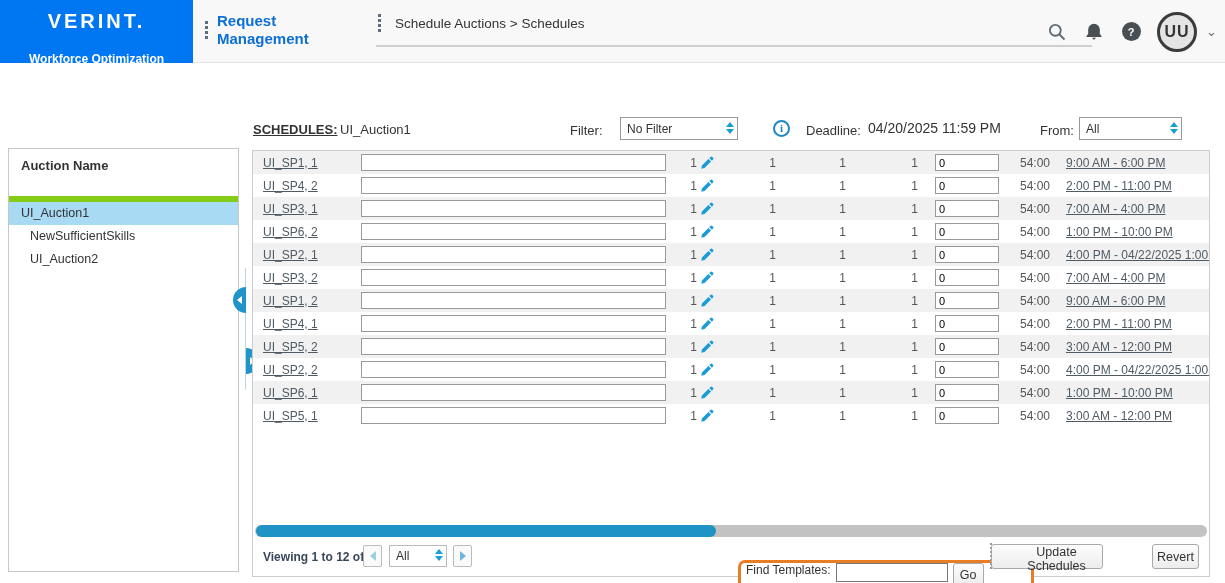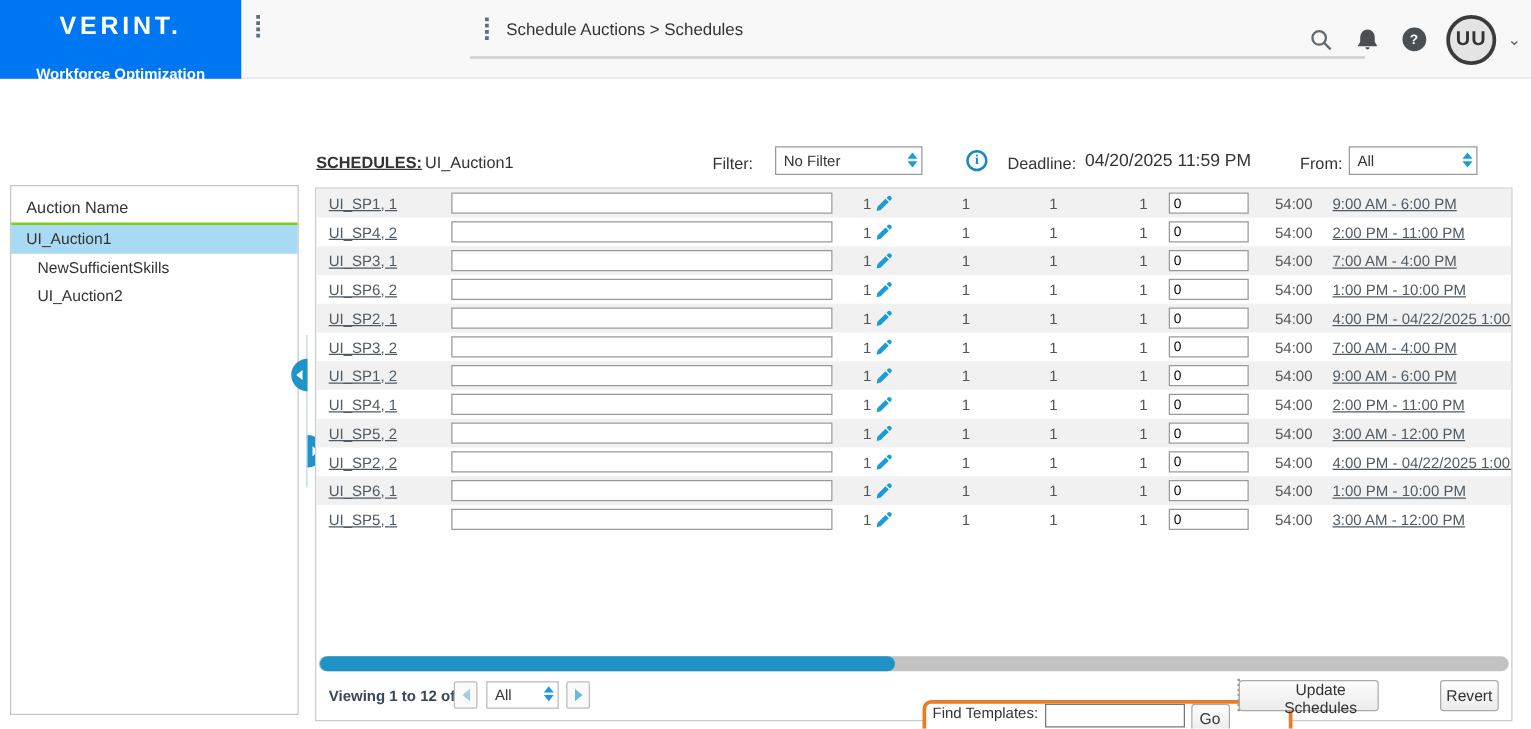--- a/index.html
+++ b/index.html
@@ -10,40 +10,40 @@
   
   .topbar { position:absolute; left:0; top:0; width:1225px; height:63px; background:#f8f8f8; border-bottom:1px solid #e4e4e4; }
   .logo { position:absolute; left:0; top:0; width:193px; height:63px; background:#0077f2; color:#fff; text-align:center; }
   .logo .brand { margin-top:10px; font-size:20px; font-weight:bold; letter-spacing:3px; }
   .logo .sub { font-size:12px; font-weight:bold; margin-top:19px; }
   .grip { display:inline-flex; flex-direction:column; gap:2px; vertical-align:middle; }
   .grip i { width:3px; height:3px; background:#5d6e7e; display:block; }
   .module { position:absolute; left:205px; top:12px; display:flex; gap:9px; align-items:center; }
   .module .txt { color:#0b6fd6; font-weight:bold; font-size:15px; line-height:18px; }
   .crumbwrap { position:absolute; left:376px; top:8px; width:716px; height:39px; border-bottom:2px solid #cfcfcf; }
-  .crumb { position:absolute; left:12px; top:6px; display:flex; gap:14px; align-items:center; }
+  .crumb { position:absolute; left:2px; top:6px; display:flex; gap:14px; align-items:center; }
   .crumb .txt { font-size:13.5px; color:#333; }
   .tb-icons { position:absolute; right:8px; top:0; height:63px; display:flex; align-items:center; gap:15px; }
   .iconbtn { width:22px; height:22px; display:flex; align-items:center; justify-content:center; cursor:pointer; }
   .help-c { width:19px; height:19px; border-radius:50%; background:#4a4f54; color:#fff; font-size:11px; font-weight:bold; display:flex; align-items:center; justify-content:center; }
   .avatar { width:40px; height:40px; border-radius:50%; background:#e4e4e4; border:3px solid #3b3b3b; color:#333; font-size:16px; font-weight:bold; display:flex; align-items:center; justify-content:center; letter-spacing:1px; }
   .avchev { color:#666; font-size:13px; margin-left:-6px; }
 
   
   .hlabel { position:absolute; font-size:13px; }
   .bold { font-weight:bold; }
   .selectbox { position:absolute; height:23px; border:1px solid #999; background:#fff; font-size:12px; display:flex; align-items:center; padding:0 18px 0 6px; }
   .stepper { position:absolute; right:3px; top:4px; display:flex; flex-direction:column; gap:2px; }
   .tri-up { width:0; height:0; border-left:4px solid transparent; border-right:4px solid transparent; border-bottom:5px solid #1a9cd8; }
   .tri-dn { width:0; height:0; border-left:4px solid transparent; border-right:4px solid transparent; border-top:5px solid #1a9cd8; }
   .info-i { position:absolute; left:773px; top:120px; width:17px; height:17px; border:2px solid #1a87c9; border-radius:50%; color:#1a87c9; font-weight:bold; font-size:11px; line-height:13px; text-align:center; font-family:"Liberation Serif", serif; }
 
   
   .sidebar { position:absolute; left:8px; top:148px; width:231px; height:424px; border:1px solid #c6c6c6; background:#fff; }
-  .sidebar .hdr { font-size:13px; font-weight:normal; padding:9px 0 5px 12px; border-bottom:2px solid #84cc16; }
+  .sidebar .hdr { font-size:13px; font-weight:bold; padding:9px 0 23px 12px; border-bottom:6px solid #84cc16; }
   .sideitem { height:23px; line-height:23px; font-size:12.5px; padding-left:12px; cursor:pointer; }
   .sideitem.child { padding-left:21px; }
   .sideitem.selected { background:#a9daf3; }
 
   
   .splitline { position:absolute; left:245px; top:268px; width:1px; height:122px; background:#bcd6e4; }
   .handle { position:absolute; width:13px; height:26px; background:#2094c8; display:flex; align-items:center; justify-content:center; cursor:pointer; }
   .handle.left { left:233px; top:287px; border-radius:13px 0 0 13px; }
   .handle.right { left:246px; top:348px; border-radius:0 13px 13px 0; }
   .wtri-l { width:0; height:0; border-top:4px solid transparent; border-bottom:4px solid transparent; border-right:5px solid #fff; }
@@ -98,20 +98,23 @@
       <div class="brand">VERINT.</div>
       <div class="sub">Workforce Optimization</div>
     </div>
     <div class="module">
       <span class="grip">
           <i></i>
           <i></i>
           <i></i>
           <i></i>
         </span>
+      <span class="txt">
+        <span>Request</span><br><span>Management</span>
+      </span>
     </div>
     <div class="crumbwrap">
       <div class="crumb">
         <span class="grip">
             <i></i>
             <i></i>
             <i></i>
             <i></i>
           </span>
         <span class="txt">Schedule Auctions &gt; Schedules</span>

